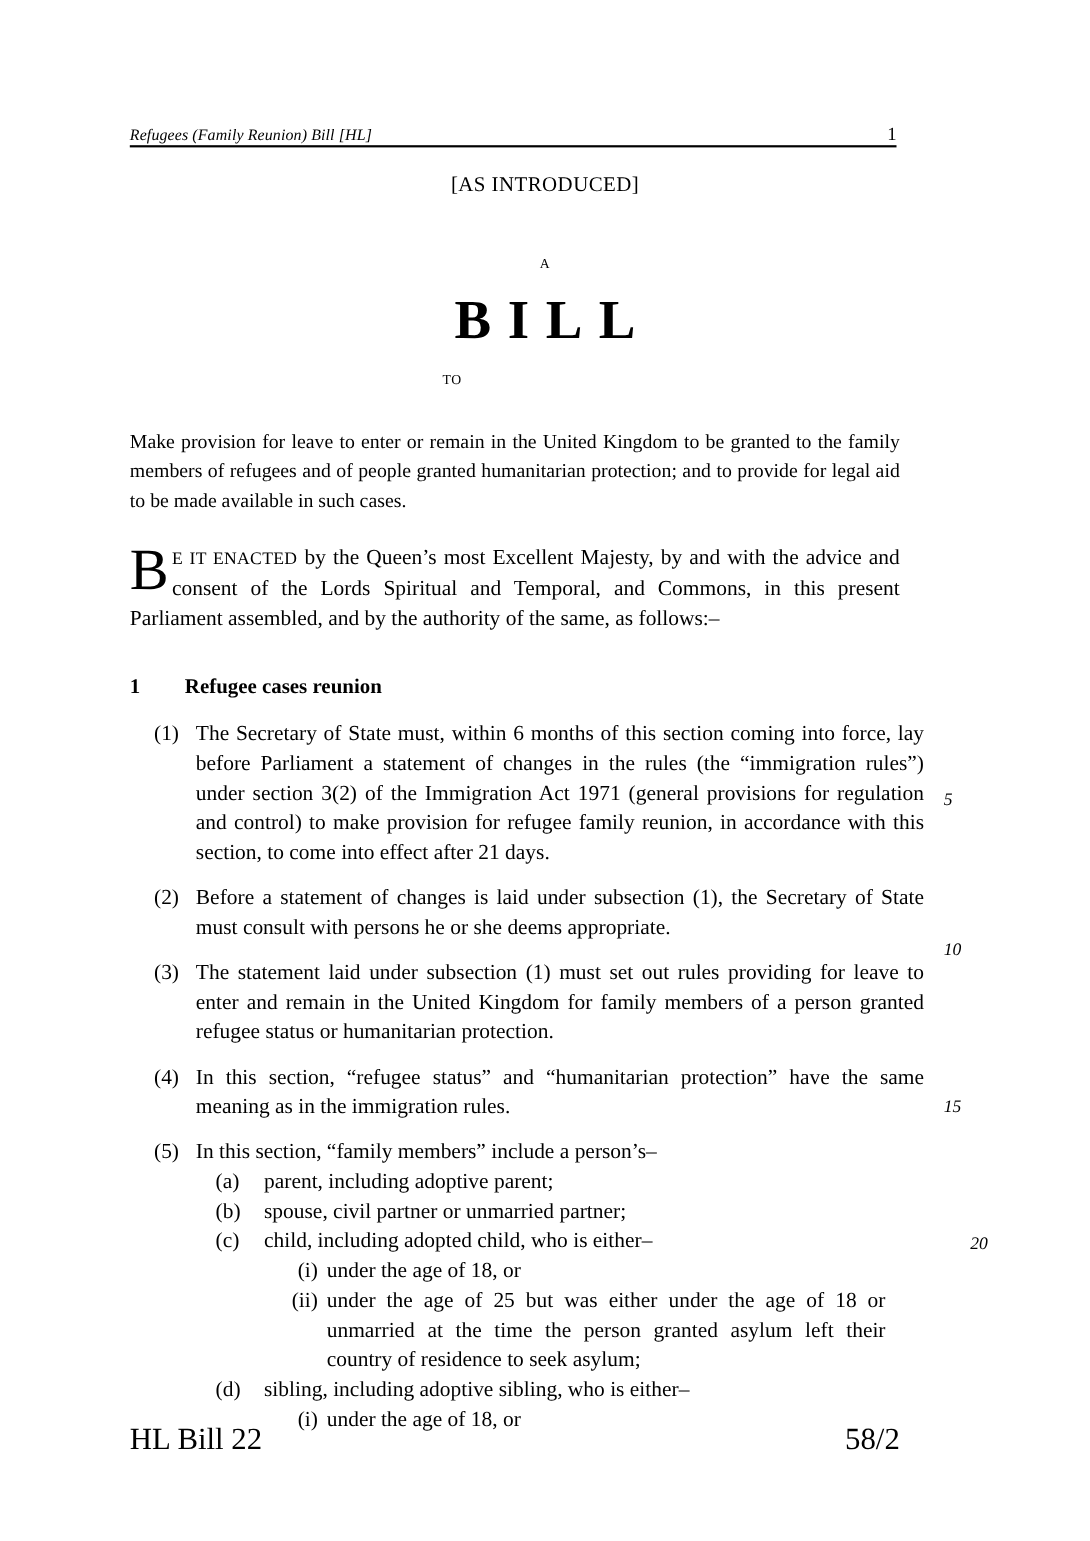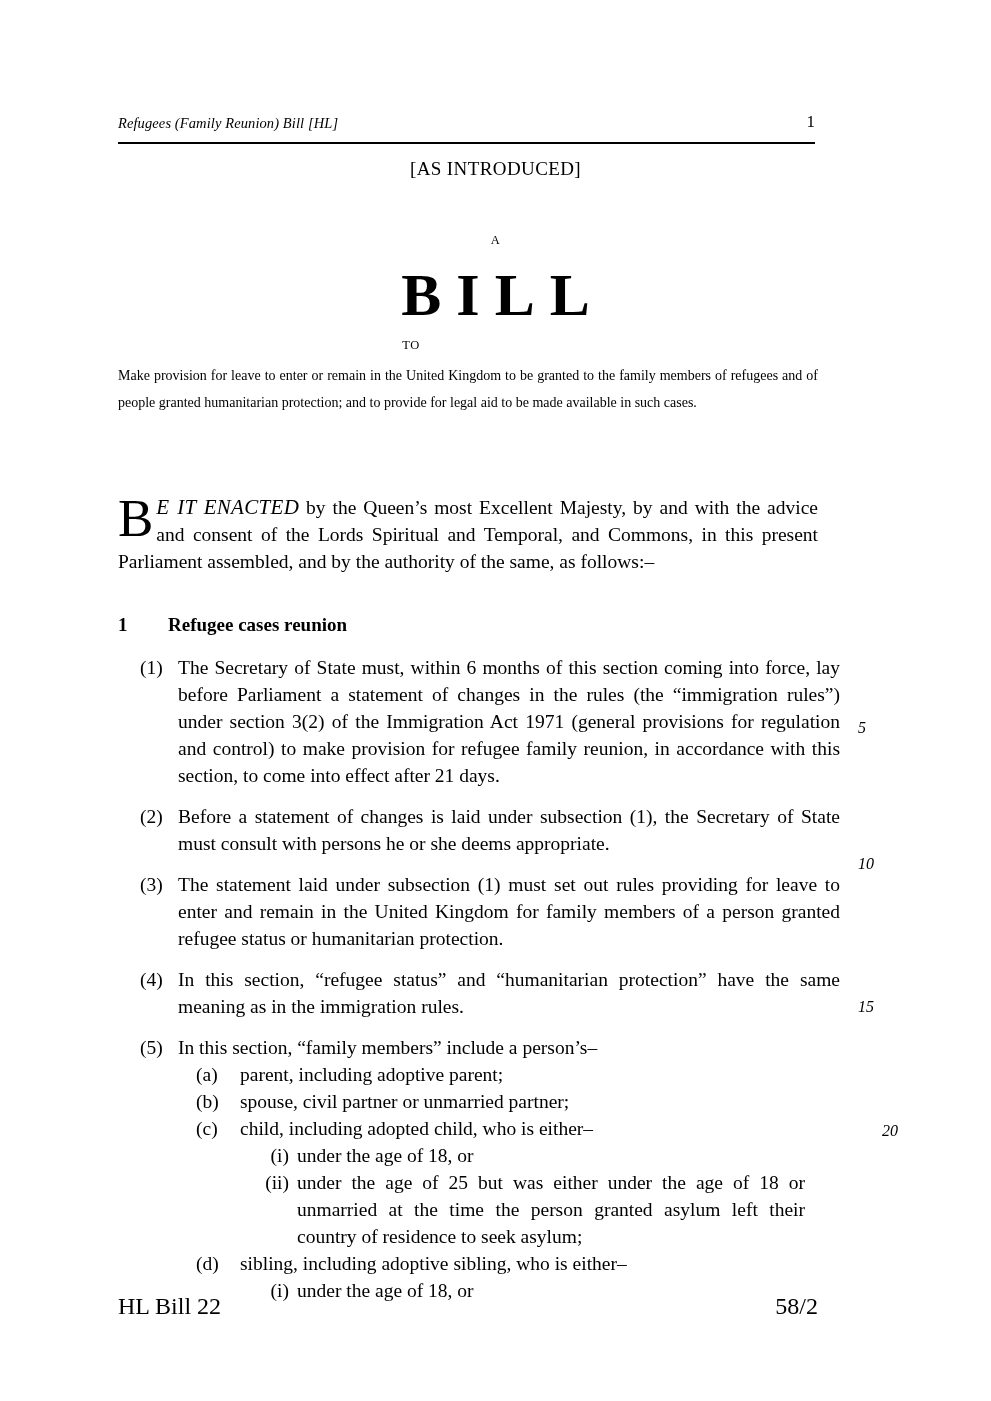--- a/index.html
+++ b/index.html
@@ -25,21 +25,21 @@
   
   .running-head {
     position: absolute;
     left: 118px;
     top: 112px;
     width: 697px;
     display: flex;
     align-items: flex-end;
     justify-content: space-between;
     border-bottom: 2.5px solid #000;
-    padding-bottom: 10px;
+    padding-bottom: 0;
   }
   .running-head-title {
     font-style: italic;
     font-size: 14.5px;
     letter-spacing: 0.1px;
     white-space: nowrap;
   }
   .running-head-page {
     font-size: 17px;
     font-style: normal;
@@ -63,43 +63,43 @@
     text-align: center;
     font-size: 12.5px;
     letter-spacing: 0.6px;
   }
   .bill-word {
     position: absolute;
     top: 264px;
     left: 0;
     width: 991px;
     text-align: center;
-    font-size: 60px;
+    font-size: 50px;
     font-weight: bold;
     letter-spacing: 15px;
     text-indent: 15px;
     line-height: 1.05;
   }
   .word-to {
     position: absolute;
     top: 338px;
     left: 0;
     width: 822px;
     text-align: center;
     font-size: 12.5px;
     letter-spacing: 0.6px;
   }
 
   
   .long-title {
     position: absolute;
-    top: 362px;
+    top: 388px;
     left: 118px;
     width: 700px;
-    font-size: 14px;
+    font-size: 18px;
     line-height: 27px;
     text-align: justify;
     text-align-last: left;
     hyphens: none;
   }
 
   
   .enacting {
     position: absolute;
     top: 494px;
@@ -113,23 +113,22 @@
   .dropcap {
     float: left;
     font-size: 53px;
     line-height: 46px;
     padding: 0 3px 0 0;
     margin-top: 1px;
     font-weight: normal;
   }
   .smallcaps {
     font-variant: small-caps;
-    font-size: 21px;
+    font-size: 16px;
     letter-spacing: 0.3px;
-    font-style: italic;
   }
 
   
   .body-area {
     position: absolute;
     top: 612px;
     left: 118px;
     width: 760px;
   }
   .clause-heading {
@@ -224,21 +223,21 @@
   }
 
   
   .footer {
     position: absolute;
     left: 118px;
     top: 1293px;
     width: 700px;
     display: flex;
     justify-content: space-between;
-    font-size: 24px;
+    font-size: 28px;
   }
 </style>
 </head>
 <body>
 
 <div class="page">
 
   <div class="running-head">
     <span class="running-head-title">Refugees (Family Reunion) Bill [HL]</span>
     <span class="running-head-page">1</span>

